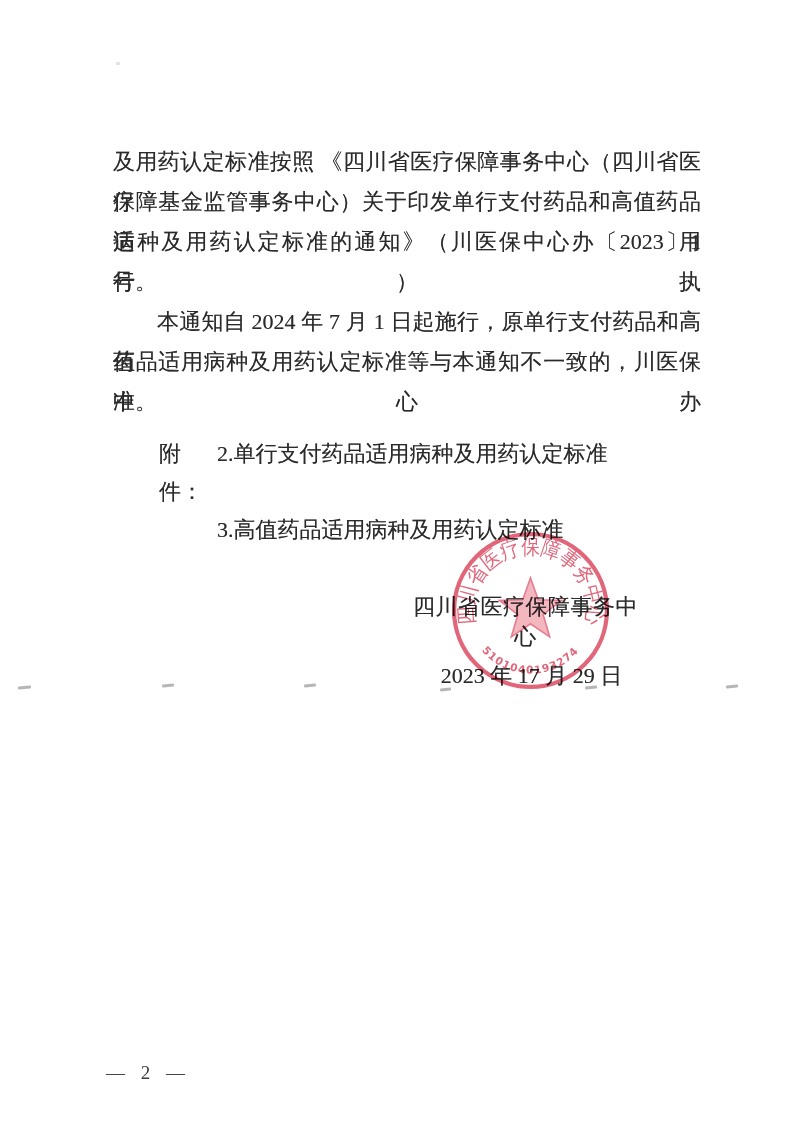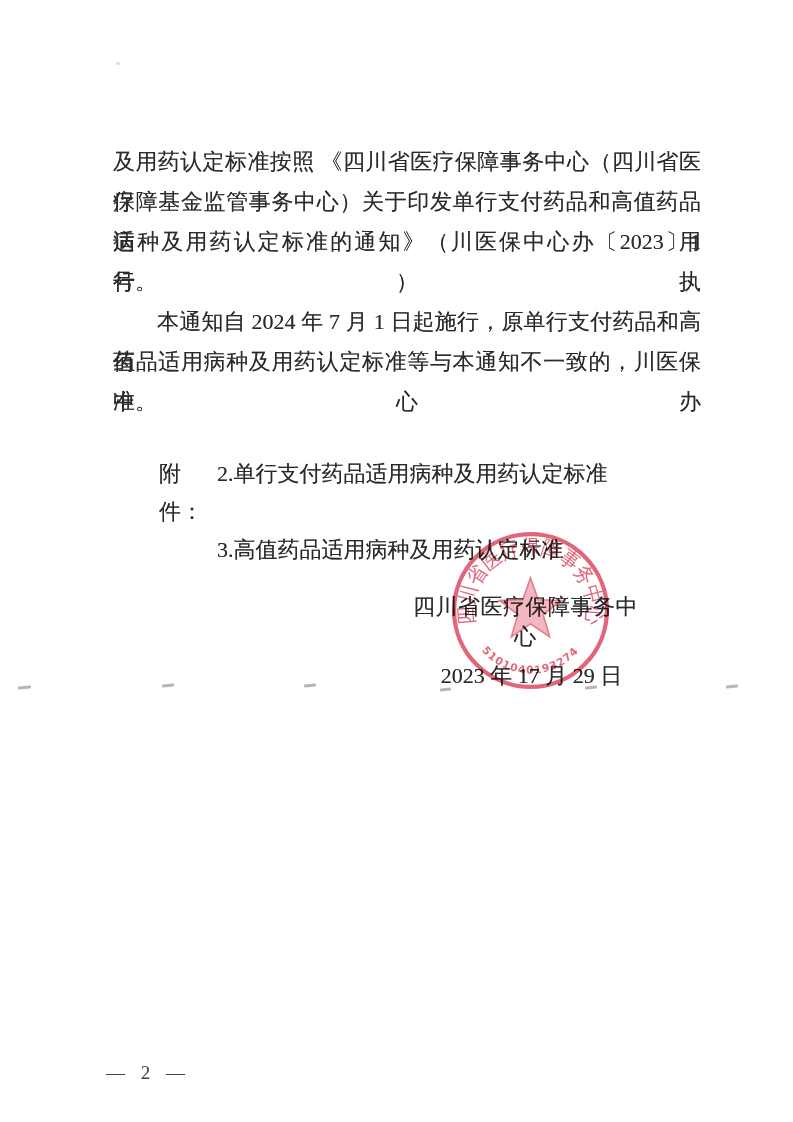--- a/index.html
+++ b/index.html
@@ -15,21 +15,21 @@
   .textflow{
     position:absolute;left:113px;top:142px;width:588px;
     font-size:22px;line-height:40px;
     text-shadow:0 0 .5px rgba(45,45,45,.55);
   }
   .ln{margin:0;height:40px;white-space:nowrap;}
   .ln.j{white-space:normal;text-align:justify;text-align-last:justify;}
   .ln.indent{text-indent:44px;}
   
   .attachments{
-    position:absolute;left:159px;top:455px;
+    position:absolute;left:159px;top:435px;
     font-size:22px;line-height:38px;
     text-shadow:0 0 .5px rgba(45,45,45,.55);
   }
   .attach-row{display:flex;}
   .attach-label{display:inline-block;width:58px;flex:0 0 58px;}
   
   .signature{
     position:absolute;left:403px;top:592px;width:245px;
     text-align:center;font-size:22px;
     text-shadow:0 0 .5px rgba(45,45,45,.55);

